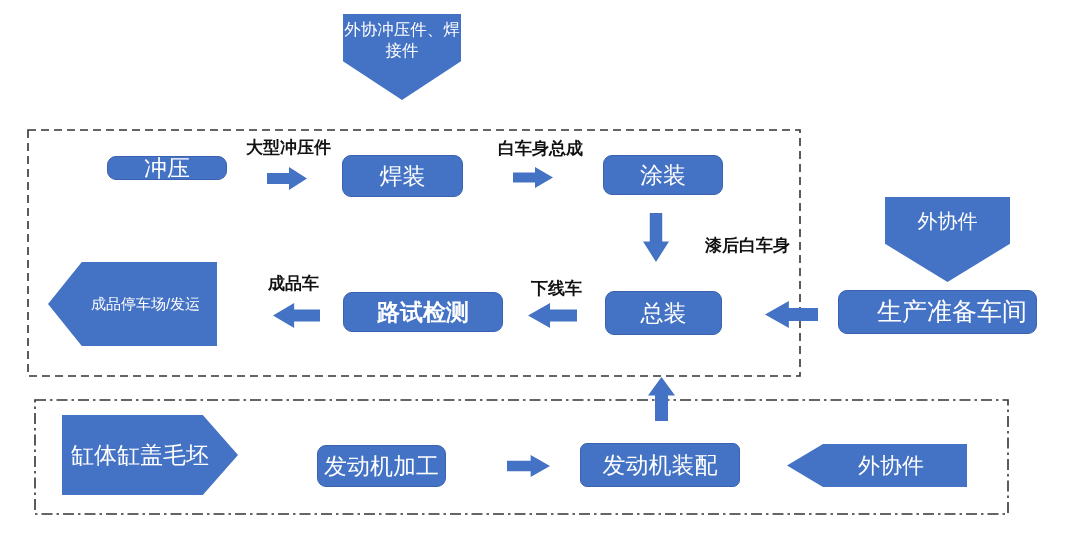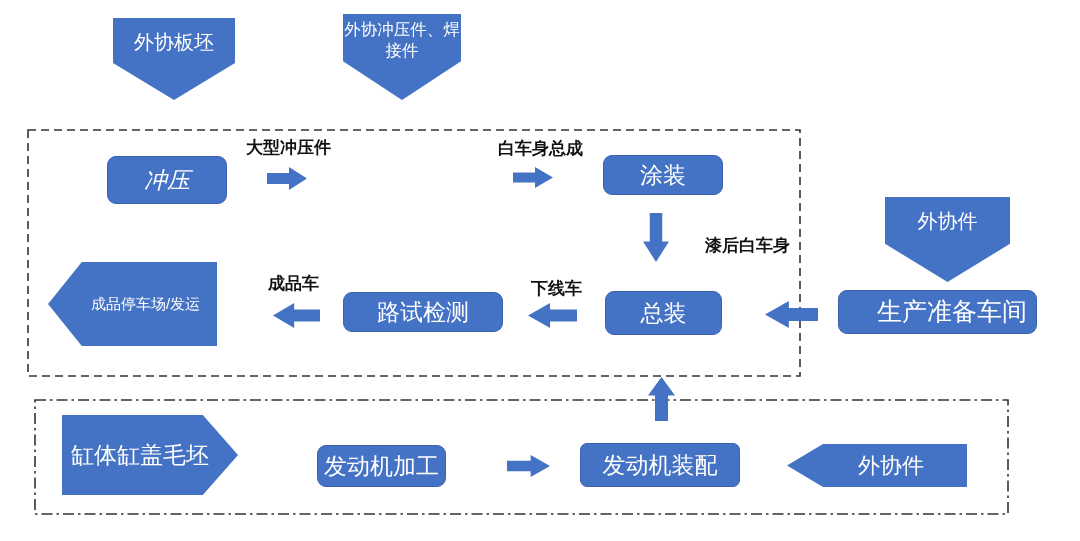--- a/index.html
+++ b/index.html
@@ -43,26 +43,26 @@
 
   
   .pos-in-slab{left:113px;top:18px;width:122px;height:82px;font-size:20px;padding-bottom:34px;}
   .pos-in-parts{left:343px;top:14px;width:118px;height:86px;font-size:16.5px;padding-bottom:34px;}
   .pos-in-out-top{left:885px;top:197px;width:125px;height:85px;font-size:20px;padding-bottom:36px;}
   .pos-out-parking{left:48px;top:262px;width:169px;height:84px;font-size:15px;padding-left:26px;}
   .pos-in-cylinder{left:62px;top:415px;width:176px;height:80px;font-size:23px;padding-right:28px;padding-left:8px;}
   .pos-in-out-engine{left:787px;top:444px;width:180px;height:43px;font-size:22px;padding-left:28px;}
 
   
-  .pos-stamping{left:107px;top:156px;width:120px;height:48px;font-style:italic;}
+  .pos-stamping{left:107px;top:156px;width:120px;height:24px;}
   .pos-welding{left:342px;top:155px;width:121px;height:42px;}
   .pos-painting{left:603px;top:155px;width:120px;height:40px;}
   .pos-assembly{left:605px;top:291px;width:117px;height:44px;}
   .pos-prep{left:838px;top:290px;width:199px;height:44px;font-size:25px;padding-left:29px;}
-  .pos-roadtest{left:343px;top:292px;width:160px;height:40px;}
+  .pos-roadtest{left:343px;top:292px;width:160px;height:40px;font-weight:bold;}
   .pos-eng-mach{left:317px;top:445px;width:129px;height:42px;}
   .pos-eng-asm{left:580px;top:443px;width:160px;height:44px;border-radius:7px;}
 
   
   .pos-a1{left:267px;top:167px;width:40px;height:23px;}
   .pos-a2{left:513px;top:167px;width:40px;height:21px;}
   .pos-a3{left:643px;top:213px;width:26px;height:49px;}
   .pos-a4{left:765px;top:301px;width:53px;height:27px;}
   .pos-a5{left:528px;top:303px;width:49px;height:25px;}
   .pos-a6{left:273px;top:303px;width:47px;height:25px;}
@@ -79,28 +79,28 @@
 </head>
 <body>
 
 <div class="canvas">
 
   <svg class="boundaries" viewBox="0 0 1080 541">
     <rect x="28" y="130" width="772" height="246" fill="none" stroke="#333333" stroke-width="1.6" stroke-dasharray="8 5"></rect>
     <rect x="35" y="400" width="973" height="114" fill="none" stroke="#333333" stroke-width="1.6" stroke-dasharray="11 4 2.5 4"></rect>
   </svg>
 
-  <div class="shape pent-down pos-in-slab">外协板坯</div>
   <div class="shape pent-down pos-in-parts">外协冲压件、焊接件</div>
   <div class="shape pent-down pos-in-out-top">外协件</div>
   <div class="shape pent-left pos-out-parking">成品停车场/发运</div>
   <div class="shape pent-right pos-in-cylinder">缸体缸盖毛坯</div>
   <div class="shape pent-left pos-in-out-engine">外协件</div>
 
   <div class="shape box pos-stamping">冲压</div>
+  <div class="shape box pos-welding">焊装</div>
   <div class="shape box pos-painting">涂装</div>
   <div class="shape box pos-assembly">总装</div>
   <div class="shape box pos-prep">生产准备车间</div>
   <div class="shape box pos-roadtest">路试检测</div>
   <div class="shape box pos-eng-mach">发动机加工</div>
   <div class="shape box pos-eng-asm">发动机装配</div>
 
   <div class="arrow ar-right pos-a1"></div>
   <div class="arrow ar-right pos-a2"></div>
   <div class="arrow ar-down pos-a3"></div>

